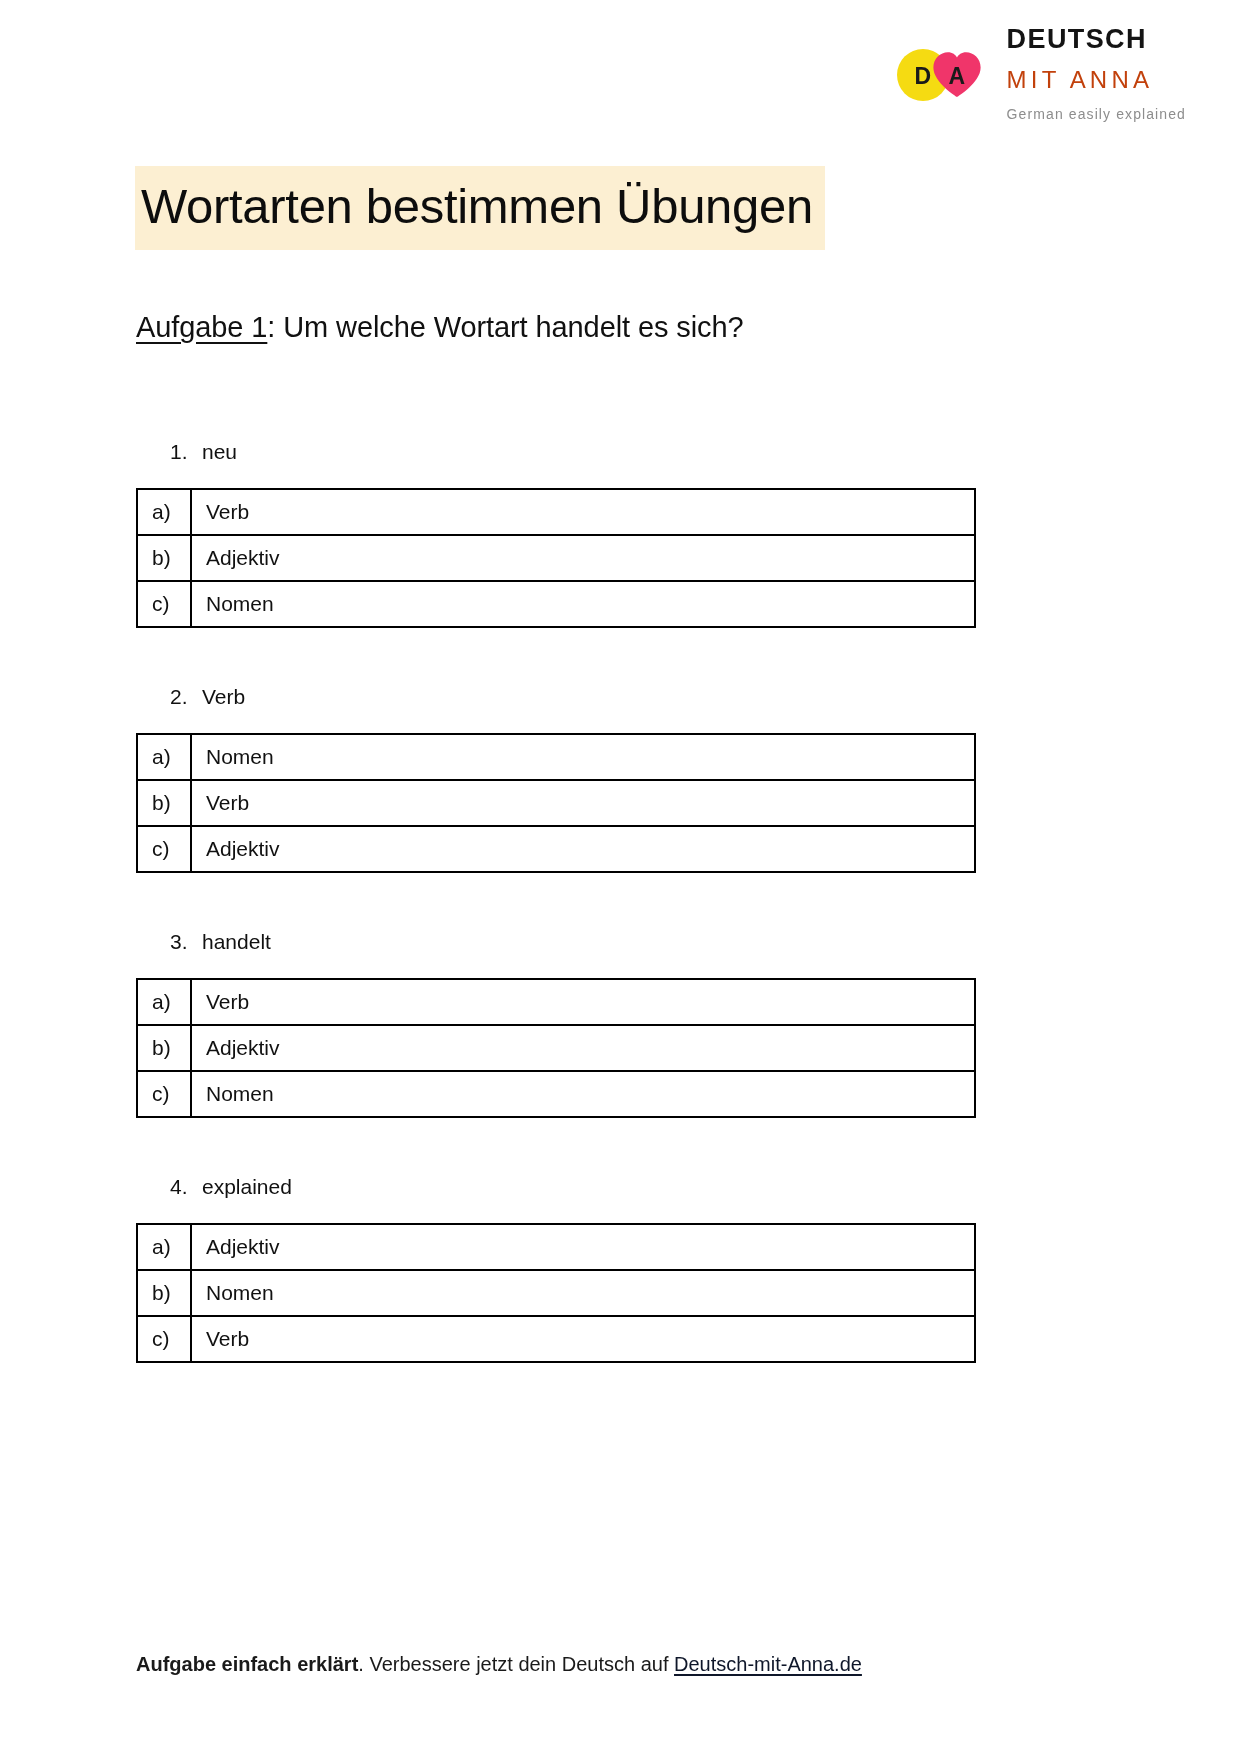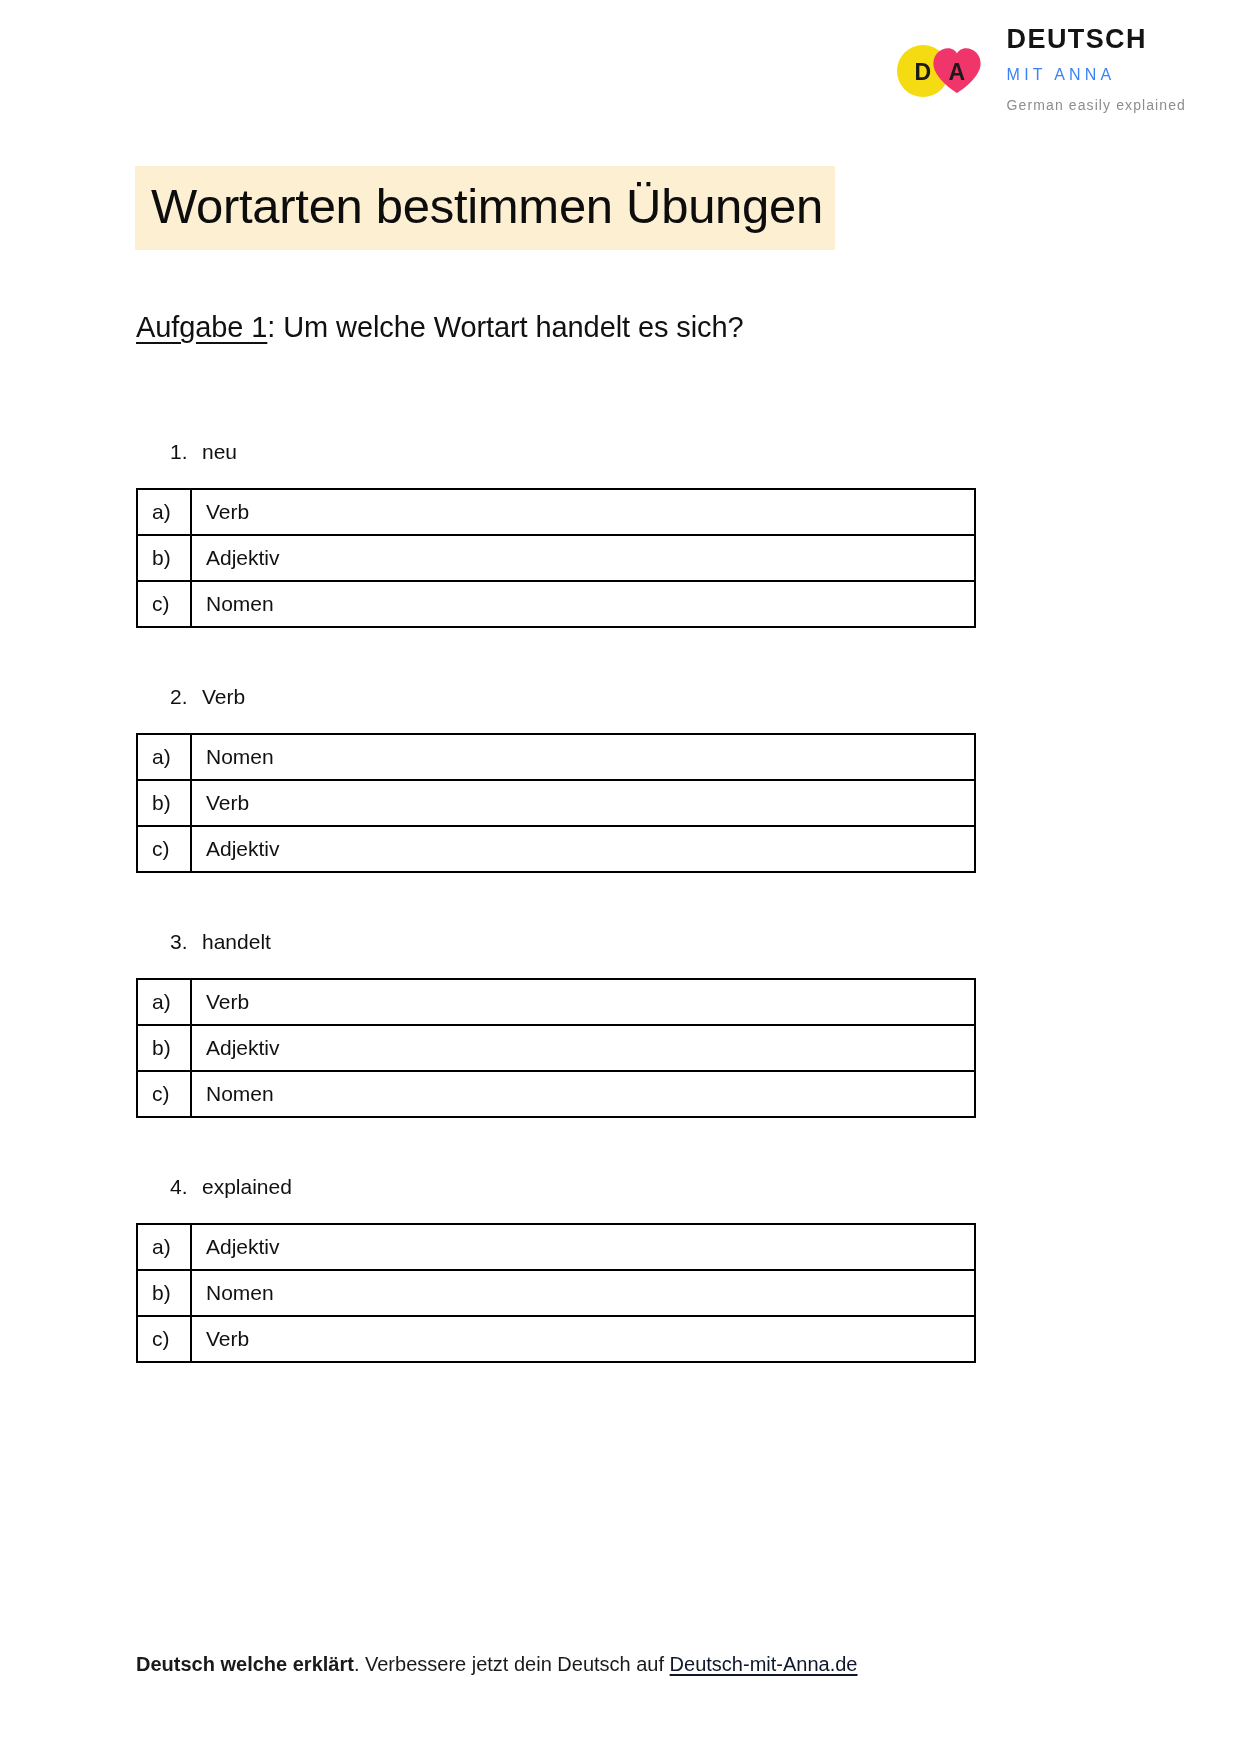--- a/index.html
+++ b/index.html
@@ -58,42 +58,42 @@
 
   .logo-text { display: flex; flex-direction: column; gap: 13px; }
   .logo-line1 {
     font-weight: bold;
     font-size: 27px;
     letter-spacing: 1.4px;
     color: #141414;
     line-height: 1.02;
   }
   .logo-line2 {
-    font-size: 16px;
+    font-size: 24px;
     letter-spacing: 4.2px;
-    color: #3b82f6;
+    color: #c2410c;
     line-height: 1.05;
   }
   .logo-tagline {
     font-size: 14px;
     letter-spacing: 1.1px;
     color: #8d8d8d;
     line-height: 1.1;
     margin-top: 2px;
   }
 
   
   .page-title {
     position: absolute;
     left: 135px;
     top: 166px;
     background: #FCEFD2;
     font-size: 49px;
     line-height: 1.42;
-    padding: 6px 12px 8px 16px;
+    padding: 6px 12px 8px 6px;
     font-weight: normal;
     letter-spacing: -0.3px;
     color: #0d0d0d;
     white-space: nowrap;
     margin: 0;
   }
 
   
   .task-line {
     position: absolute;
@@ -274,14 +274,14 @@
         <td class="opt-key">c)</td>
         <td class="opt-val">Verb</td>
       </tr>
     </tbody>
       </table>
   </div>
 
 </div>
 
 <div class="footer">
-  <b>Deutsch welche erklärt</b><span>. Verbessere jetzt dein Deutsch auf </span><a href="#">Deutsch-mit-Anna.de</a>
+  <b>Aufgabe einfach erklärt</b><span>. Verbessere jetzt dein Deutsch auf </span><a href="#">Deutsch-mit-Anna.de</a>
 </div>
 
 </body></html>

